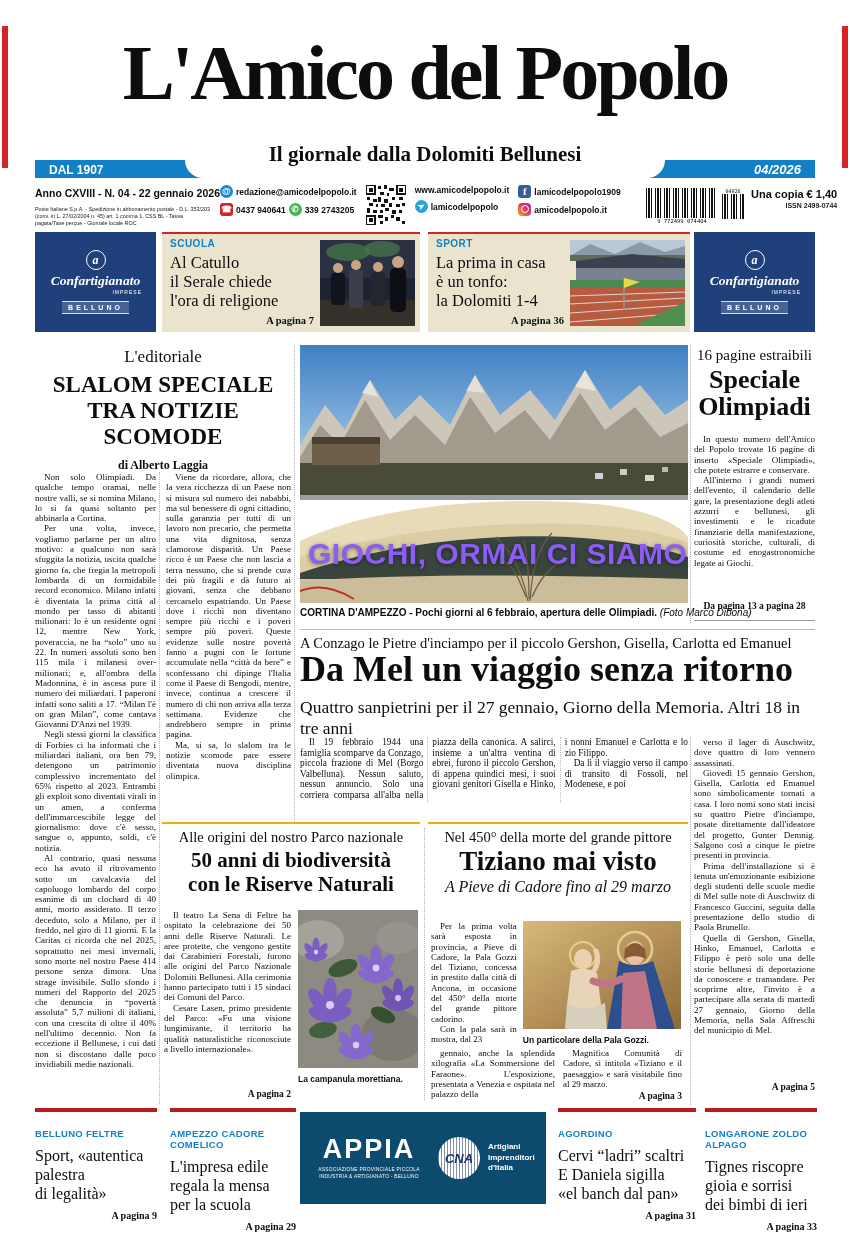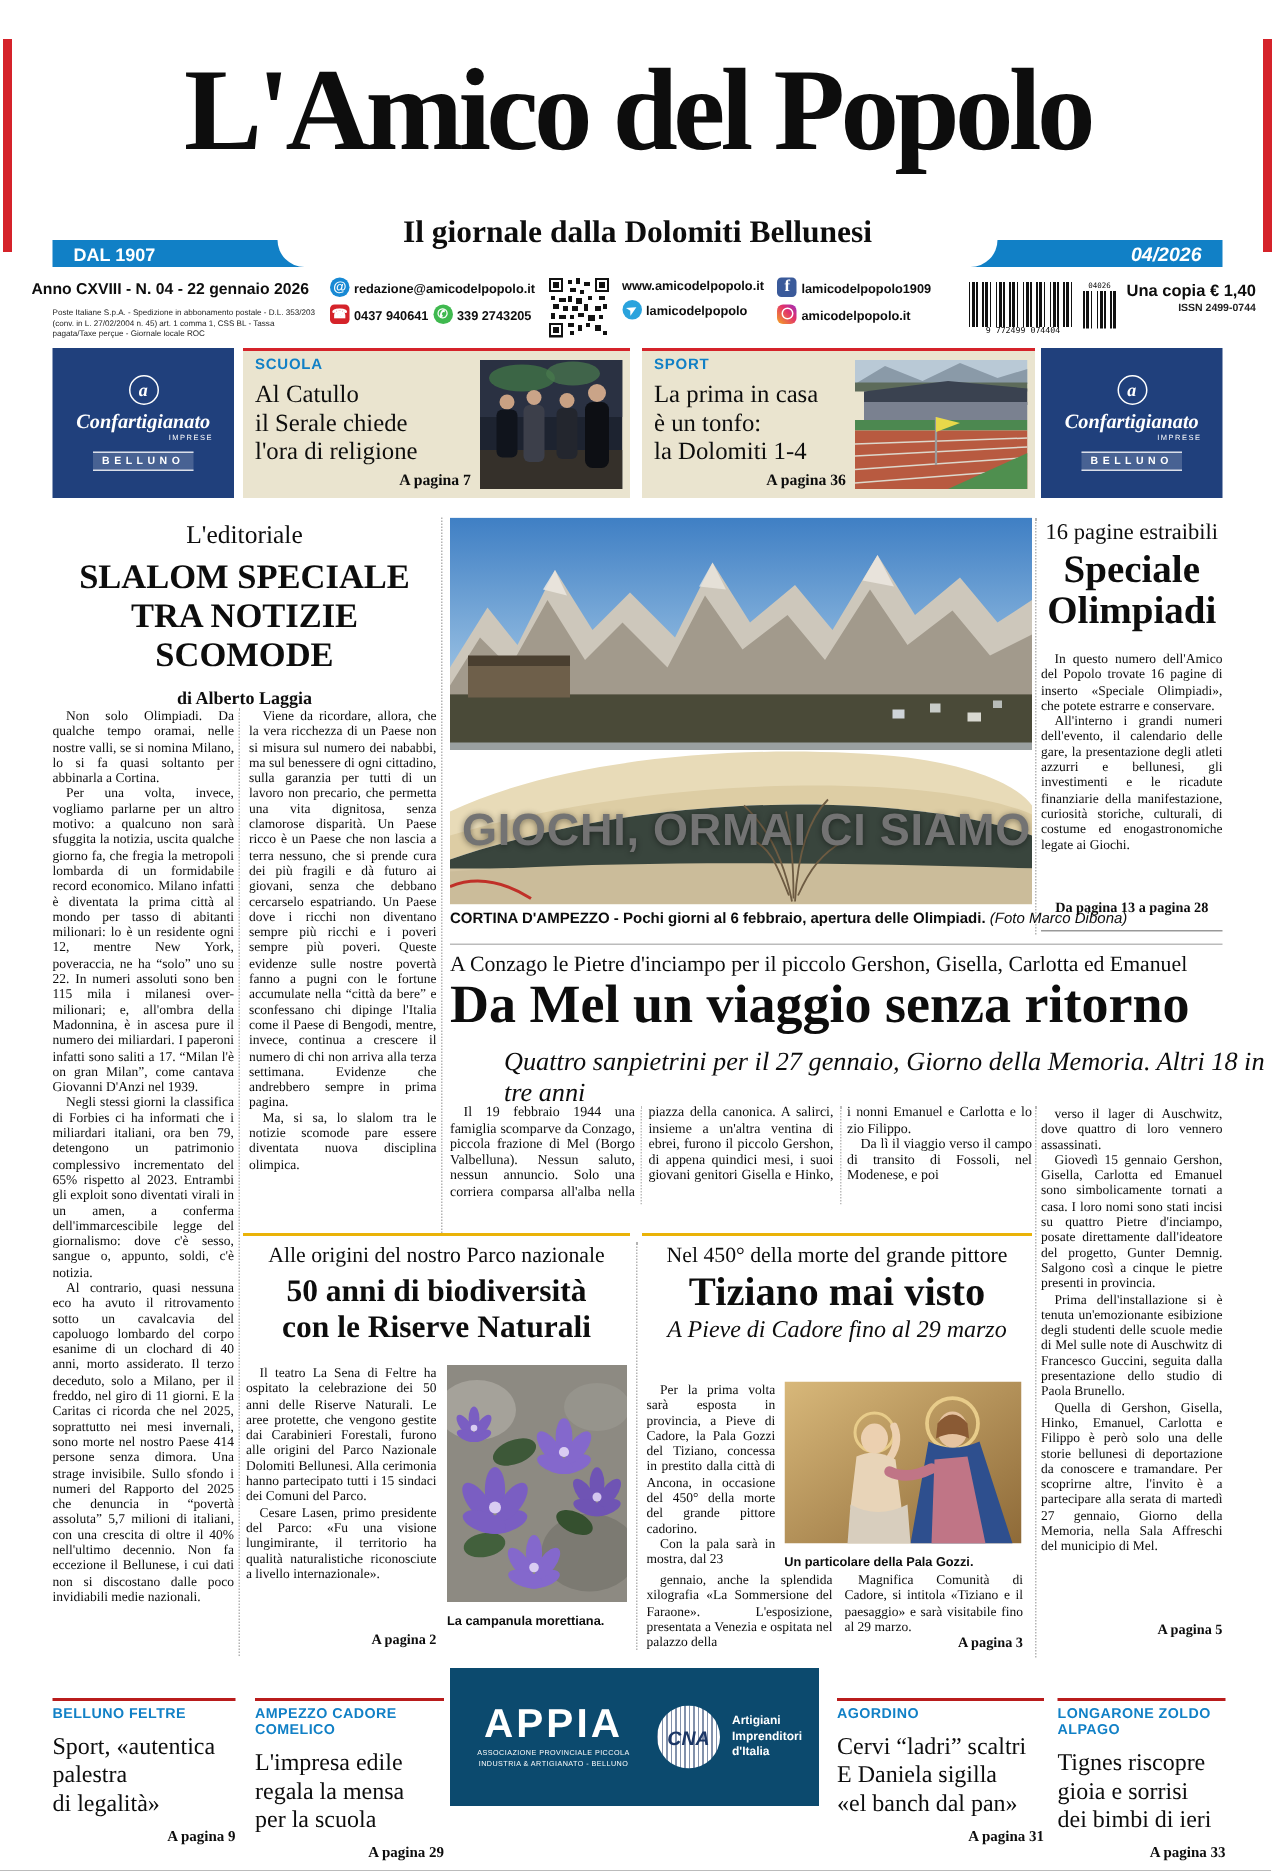--- a/index.html
+++ b/index.html
@@ -11,21 +11,21 @@
   .red-strip{position:absolute;top:26px;width:6px;height:142px;background:#d5232a;}
   .rs-l{left:2px;} .rs-r{right:2px;}
   .logo{position:absolute;top:22px;left:0;right:0;text-align:center;
         font-weight:bold;font-size:78px;line-height:1.3;letter-spacing:-3px;}
   .subtab{position:absolute;top:132px;left:calc(50% - 240px);width:480px;height:46px;background:#fff;
           border-radius:0 0 18px 18px;z-index:2;text-align:center;}
   .subtitle{font-weight:bold;font-size:21px;padding-top:10px;}
   .bluebar{position:absolute;top:160px;left:35px;right:35px;height:18px;background:#1180c6;z-index:1;color:#fff;}
   .dal{position:absolute;left:14px;top:3px;font-family:"Liberation Sans",sans-serif;font-weight:bold;font-size:12px;}
   .issue{position:absolute;right:14px;top:2px;font-family:"Liberation Sans",sans-serif;font-weight:bold;font-style:italic;font-size:13px;}
-  .edition{position:absolute;top:187px;left:21px;font-family:"Liberation Sans",sans-serif;font-weight:bold;font-size:10.5px;}
+  .edition{position:absolute;top:187px;left:35px;font-family:"Liberation Sans",sans-serif;font-weight:bold;font-size:10.5px;}
   .postal{position:absolute;top:206px;left:35px;width:178px;font-family:"Liberation Sans",sans-serif;
           font-size:5.4px;line-height:1.3;color:#222;}
   .contacts{position:absolute;top:185px;left:220px;width:424px;display:flex;gap:9px;font-family:"Liberation Sans",sans-serif;}
   .cgroup{display:flex;flex-direction:column;gap:5px;}
   .crow{display:flex;align-items:center;gap:3px;font-weight:bold;font-size:8.5px;white-space:nowrap;}
   .ic{width:13px;height:13px;border-radius:3px;color:#fff;font-weight:bold;font-size:9px;line-height:13px;
       text-align:center;flex:0 0 auto;font-family:"Liberation Sans",sans-serif;}
   .ic-mail{background:#1789d4;border-radius:50%;}
   .ic-phone{background:#d5232a;border-radius:3px;font-size:8.5px;}
   .ic-wa{background:#3fb94f;border-radius:50%;font-size:8.5px;}
@@ -76,29 +76,29 @@
   .edhead{position:absolute;top:347px;left:35px;width:256px;text-align:center;}
   .edlabel{font-size:17px;}
   .edtitle{font-weight:bold;font-size:23px;line-height:1.12;margin-top:5px;}
   .edby{font-weight:bold;font-size:12px;margin-top:9px;}
   .bodytxt{font-size:9px;line-height:10.3px;text-align:justify;overflow:hidden;}
   .bodytxt p{margin:0;text-indent:9px;}
   .ed1{position:absolute;top:472px;left:35px;width:121px;height:632px;}
   .ed2{position:absolute;top:472px;left:166px;width:125px;height:326px;}
   
   .photomain{position:absolute;top:345px;left:300px;width:388px;height:258px;overflow:hidden;}
-  .overlay{position:absolute;left:8px;bottom:32px;color:#737373;font-family:"Liberation Sans",sans-serif;
+  .overlay{position:absolute;left:8px;bottom:32px;color:#8b5cf6;font-family:"Liberation Sans",sans-serif;
            font-weight:bold;font-size:30px;letter-spacing:.5px;text-shadow:0 1px 4px rgba(0,0,0,.45);}
   .phcap{position:absolute;top:607px;left:300px;width:515px;font-family:"Liberation Sans",sans-serif;
          font-weight:bold;font-size:10px;}
   .phcredit{font-weight:normal;font-style:italic;}
   .hrc{position:absolute;top:629px;left:300px;width:515px;border-top:1px solid #bbb;}
   .dmkicker{position:absolute;top:635px;left:300px;width:515px;font-size:14.5px;}
   .dmtitle{position:absolute;top:651px;left:300px;width:515px;font-weight:bold;font-size:36px;line-height:1;}
-  .dmsub{position:absolute;top:697px;left:300px;width:515px;font-style:italic;font-size:17.5px;margin-left:36px;}
+  .dmsub{position:absolute;top:697px;left:300px;width:515px;font-size:17.5px;}
   .dmbody{position:absolute;top:737px;left:300px;width:388px;height:66px;font-size:9.3px;line-height:10.6px;
           column-count:3;column-gap:9px;column-rule:1px dotted #bbb;text-align:justify;overflow:hidden;}
   .dmbody p{margin:0;text-indent:9px;}
   
   .spkicker{position:absolute;top:347px;left:694px;width:121px;text-align:center;font-size:15px;}
   .sptitle{position:absolute;top:366px;left:694px;width:121px;text-align:center;font-weight:bold;
            font-size:26px;line-height:1.05;}
   .spbody{position:absolute;top:434px;left:694px;width:121px;height:164px;}
   .sppage{position:absolute;top:601px;left:694px;width:121px;text-align:center;font-weight:bold;font-size:9.5px;}
   .hrr{position:absolute;top:620px;left:694px;width:121px;border-top:1px solid #999;}
@@ -113,21 +113,21 @@
   .bxsub{text-align:center;font-style:italic;font-size:16px;margin-top:3px;}
   .b1row{position:absolute;top:86px;left:2px;right:2px;display:flex;gap:7px;}
   .b1text{width:127px;}
   .bxpage{font-weight:bold;font-size:9.5px;text-align:right;margin-top:3px;}
   .bxcap{font-family:"Liberation Sans",sans-serif;font-weight:bold;font-size:8.5px;margin-top:2px;}
   .b2row{position:absolute;top:97px;left:3px;right:3px;display:flex;gap:6px;}
   .b2text{width:90px;}
   .b2bot{position:absolute;top:224px;left:3px;right:3px;display:flex;gap:8px;}
   .b2c1{width:124px;} .b2c2{width:119px;}
   
-  .brief{position:absolute;top:1108px;border-top:2px solid #b91c1c;padding-top:3px;margin-top:24px;}
+  .brief{position:absolute;top:1108px;border-top:4px solid #b91c1c;padding-top:16px;}
   .brA{left:35px;width:122px;} .brB{left:170px;width:126px;} .brC{left:558px;width:138px;} .brD{left:705px;width:112px;}
   .brlabel{font-family:"Liberation Sans",sans-serif;font-weight:bold;font-size:9.5px;color:#1180c6;letter-spacing:.3px;}
   .brhead{font-size:16px;line-height:1.18;margin-top:8px;}
   .brpage{font-weight:bold;font-size:10px;text-align:right;margin-top:6px;}
   .appia{position:absolute;top:1112px;left:300px;width:246px;height:92px;background:#0c4a6e;color:#fff;
          display:flex;align-items:center;padding:0 8px;gap:8px;}
   .apleft{width:122px;text-align:center;}
   .apname{font-family:"Liberation Sans",sans-serif;font-weight:bold;font-size:27px;letter-spacing:2px;line-height:1;}
   .apdesc{font-family:"Liberation Sans",sans-serif;font-size:4.8px;line-height:1.35;margin-top:4px;letter-spacing:.3px;}
   .cnacircle{width:42px;height:42px;border-radius:50%;flex:0 0 auto;

